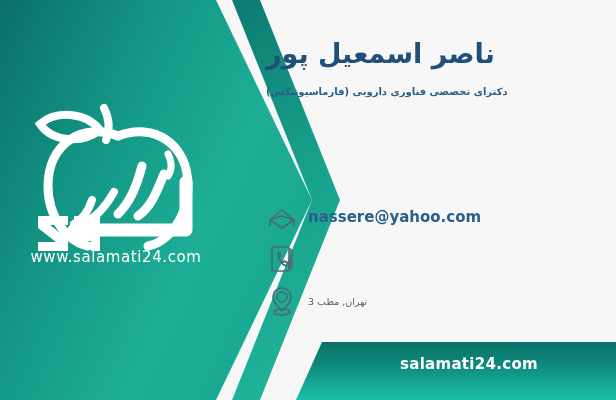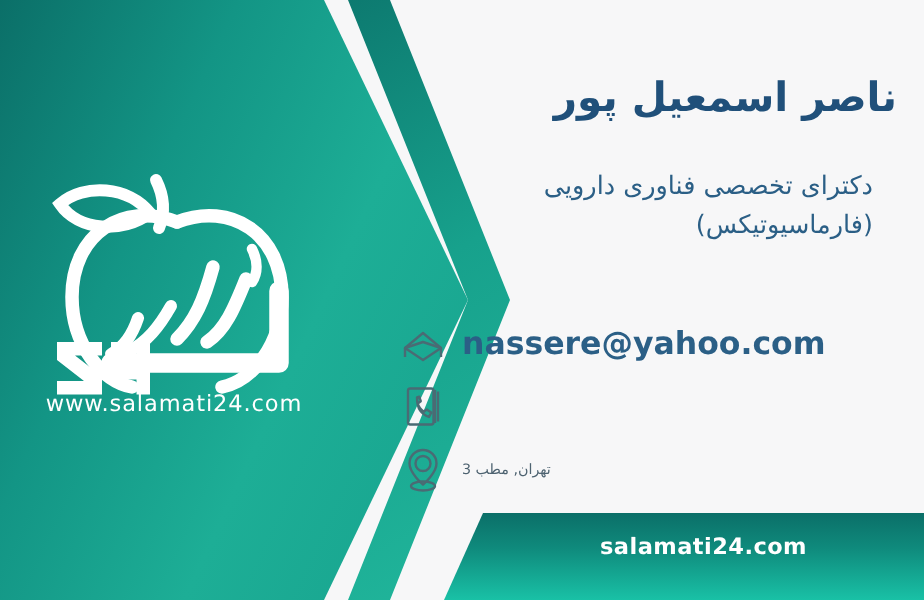--- a/index.html
+++ b/index.html
@@ -43,21 +43,21 @@
     height: 400px;
     background: linear-gradient(150deg, #0d7a70 0%, #17a18c 45%, #21b79c 100%);
     -webkit-clip-path: polygon(28px 0, 108px 200px, 28px 400px, 0 400px, 80px 200px, 0 0);
     clip-path: polygon(28px 0, 108px 200px, 28px 400px, 0 400px, 80px 200px, 0 0);
   }
 
   
   .logo {
     position: absolute;
     left: 18px;
-    top: 108px;
+    top: 96px;
     width: 196px;
     height: 185px;
   }
   .logo svg { display: block; }
 
   .logo-url {
     position: absolute;
     left: 0;
     top: 152px;
     width: 196px;
@@ -65,41 +65,41 @@
     color: #ffffff;
     font-size: 15px;
     letter-spacing: 0.6px;
     font-family: "DejaVu Sans", "Liberation Sans", sans-serif;
   }
 
   
   .content {
     position: absolute;
     right: 18px;
-    top: 12px;
+    top: 0;
     width: 332px;
     height: 328px;
-    text-align: right;
+    text-align: left;
   }
 
   .person-name {
     margin: 0;
     padding-top: 38px;
     font-size: 27px;
     font-weight: bold;
     color: #20507a;
     line-height: 1.2;
     letter-spacing: 0px;
   }
 
   .person-title {
-    margin: 16px;
+    margin: 0;
     padding-top: 14px;
-    font-size: 17px;
-    font-weight: normal;
+    font-size: 10px;
+    font-weight: bold;
     color: #2b5f86;
     line-height: 1.5;
   }
 
   .person-title-alt {
     margin: 0;
     padding-top: 12px;
     font-size: 10.5px;
     color: #5b6b78;
     line-height: 1.5;
@@ -115,21 +115,21 @@
   }
   .contact-row {
     display: flex;
     flex-direction: row;
     align-items: center;
     justify-content: flex-end;
     height: 42px;
     gap: 10px;
   }
   .contact-text {
-    font-size: 21px;
+    font-size: 15px;
     font-weight: bold;
     color: #2b5f86;
     direction: ltr;
     unicode-bidi: isolate;
   }
   .contact-text.rtl {
     direction: rtl;
     font-size: 9.5px;
     font-weight: normal;
     color: #4d6270;

